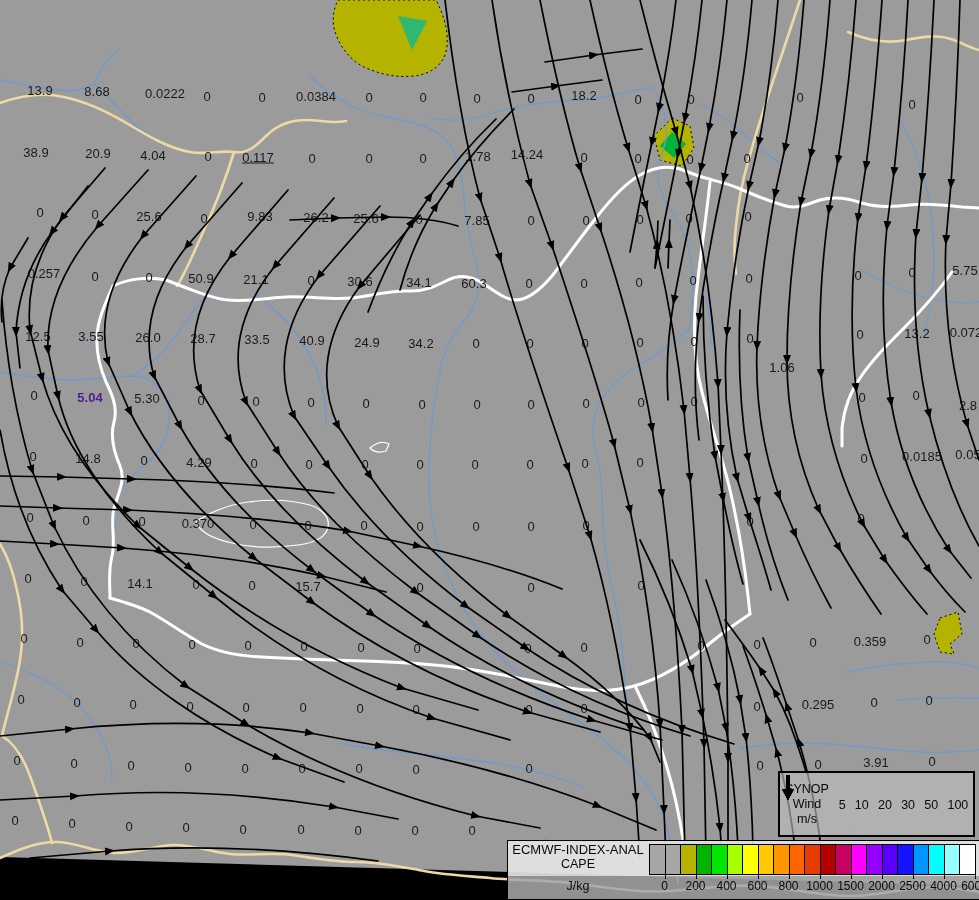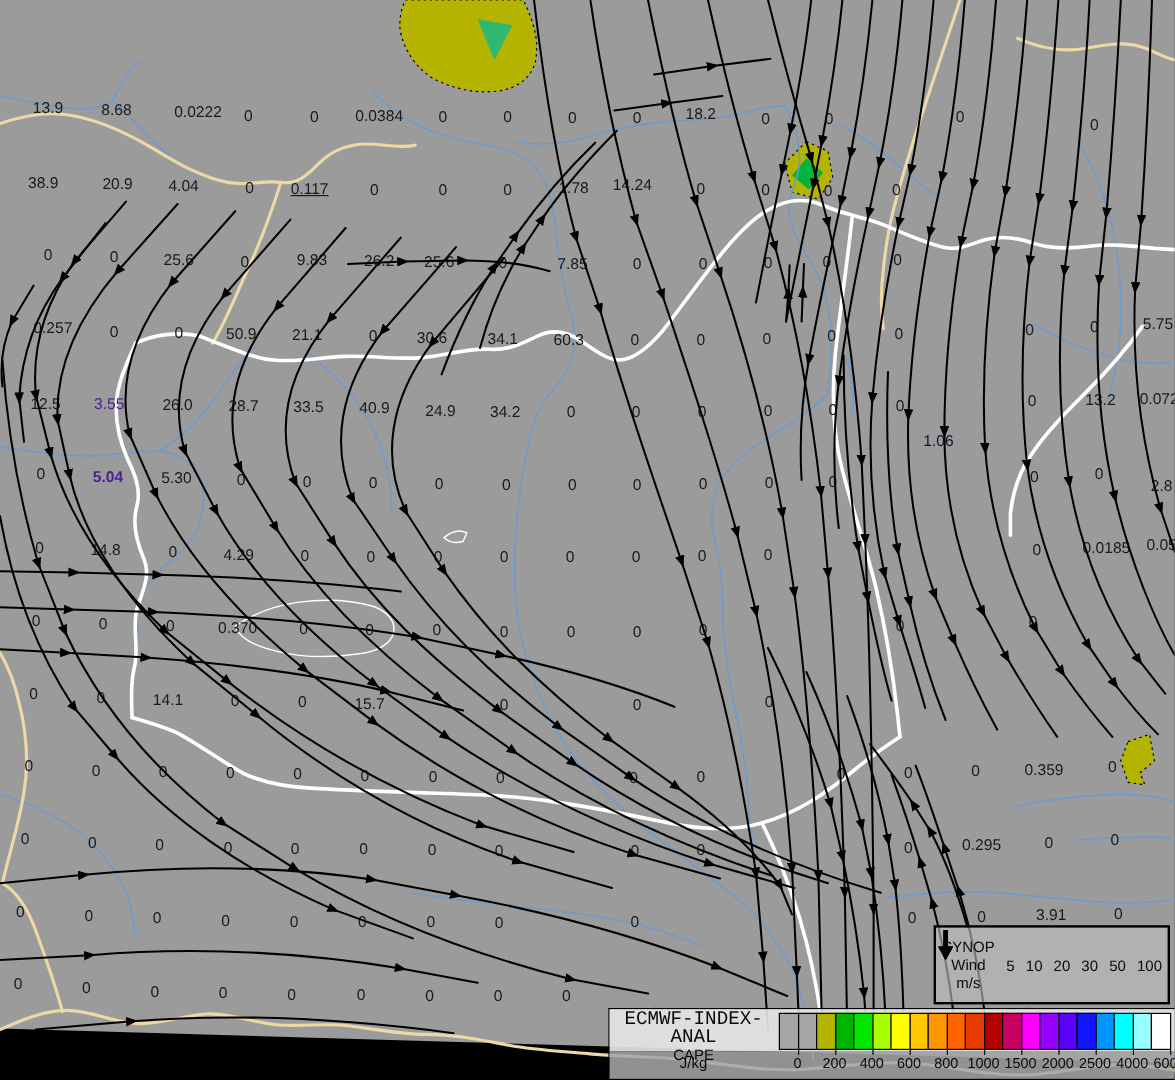--- a/index.html
+++ b/index.html
@@ -23,21 +23,21 @@
   #wind-cols{flex:1;display:flex;justify-content:space-around;align-items:center;height:100%;}
   .wcol{display:flex;flex-direction:column;align-items:center;}
   .wcol svg{display:block;}
   .wnum{font-size:12.5px;color:#0a0a0a;margin-top:1px;}
   
   #cape-legend{position:absolute;left:507px;top:840px;width:472px;height:58px;z-index:5;
                box-sizing:border-box;border:1px solid #000;border-right:none;}
   #cape-top{position:absolute;left:0;top:0;width:100%;height:35px;background:rgba(228,228,228,0.92);}
   #cape-bot{position:absolute;left:0;top:35px;width:100%;height:23px;background:rgba(165,165,165,0.88);}
   #cape-text{position:absolute;left:0;top:1px;width:140px;text-align:center;color:#0a0a0a;}
-  #cape-line1{font-size:16px;line-height:15px;font-family:Liberation Mono, monospace;}
+  #cape-line1{font-size:13px;line-height:15px;}
   #cape-line2{font-size:12.5px;line-height:15px;}
   #cape-unit{position:absolute;left:0;top:38px;width:140px;text-align:center;font-size:12.5px;color:#0a0a0a;}
   .cape-cell{position:absolute;top:3px;height:31px;width:16px;border:1px solid #000;box-sizing:border-box;}
   .cape-tick{position:absolute;top:34px;width:1px;height:4px;background:#000;}
   .cape-num{position:absolute;top:38px;transform:translateX(-50%);font-size:12px;color:#0a0a0a;}
 </style>
 </head>
 <body>
 
 <div id="stage">
@@ -156,21 +156,21 @@
       <span class="vl" style="left: 474px; top: 283px; color: rgb(26, 26, 26);">60.3</span>
       <span class="vl" style="left: 529px; top: 283px; color: rgb(26, 26, 26);">0</span>
       <span class="vl" style="left: 584px; top: 283px; color: rgb(26, 26, 26);">0</span>
       <span class="vl" style="left: 639px; top: 282px; color: rgb(26, 26, 26);">0</span>
       <span class="vl" style="left: 693px; top: 280px; color: rgb(26, 26, 26);">0</span>
       <span class="vl" style="left: 749px; top: 278px; color: rgb(26, 26, 26);">0</span>
       <span class="vl" style="left: 858px; top: 275px; color: rgb(26, 26, 26);">0</span>
       <span class="vl" style="left: 912px; top: 272px; color: rgb(26, 26, 26);">0</span>
       <span class="vl" style="left: 965px; top: 270px; color: rgb(26, 26, 26);">5.75</span>
       <span class="vl" style="left: 38px; top: 336px; color: rgb(26, 26, 26);">12.5</span>
-      <span class="vl" style="left: 91px; top: 336px; color: #4c1d95;">3.55</span>
+      <span class="vl" style="left: 91px; top: 336px; color: #0f172a;">3.55</span>
       <span class="vl" style="left: 148px; top: 337px; color: rgb(26, 26, 26);">26.0</span>
       <span class="vl" style="left: 203px; top: 338px; color: rgb(26, 26, 26);">28.7</span>
       <span class="vl" style="left: 257px; top: 339px; color: rgb(26, 26, 26);">33.5</span>
       <span class="vl" style="left: 312px; top: 340px; color: rgb(26, 26, 26);">40.9</span>
       <span class="vl" style="left: 367px; top: 342px; color: rgb(26, 26, 26);">24.9</span>
       <span class="vl" style="left: 421px; top: 343px; color: rgb(26, 26, 26);">34.2</span>
       <span class="vl" style="left: 476px; top: 343px; color: rgb(26, 26, 26);">0</span>
       <span class="vl" style="left: 530px; top: 343px; color: rgb(26, 26, 26);">0</span>
       <span class="vl" style="left: 585px; top: 343px; color: rgb(26, 26, 26);">0</span>
       <span class="vl" style="left: 640px; top: 342px; color: rgb(26, 26, 26);">0</span>

